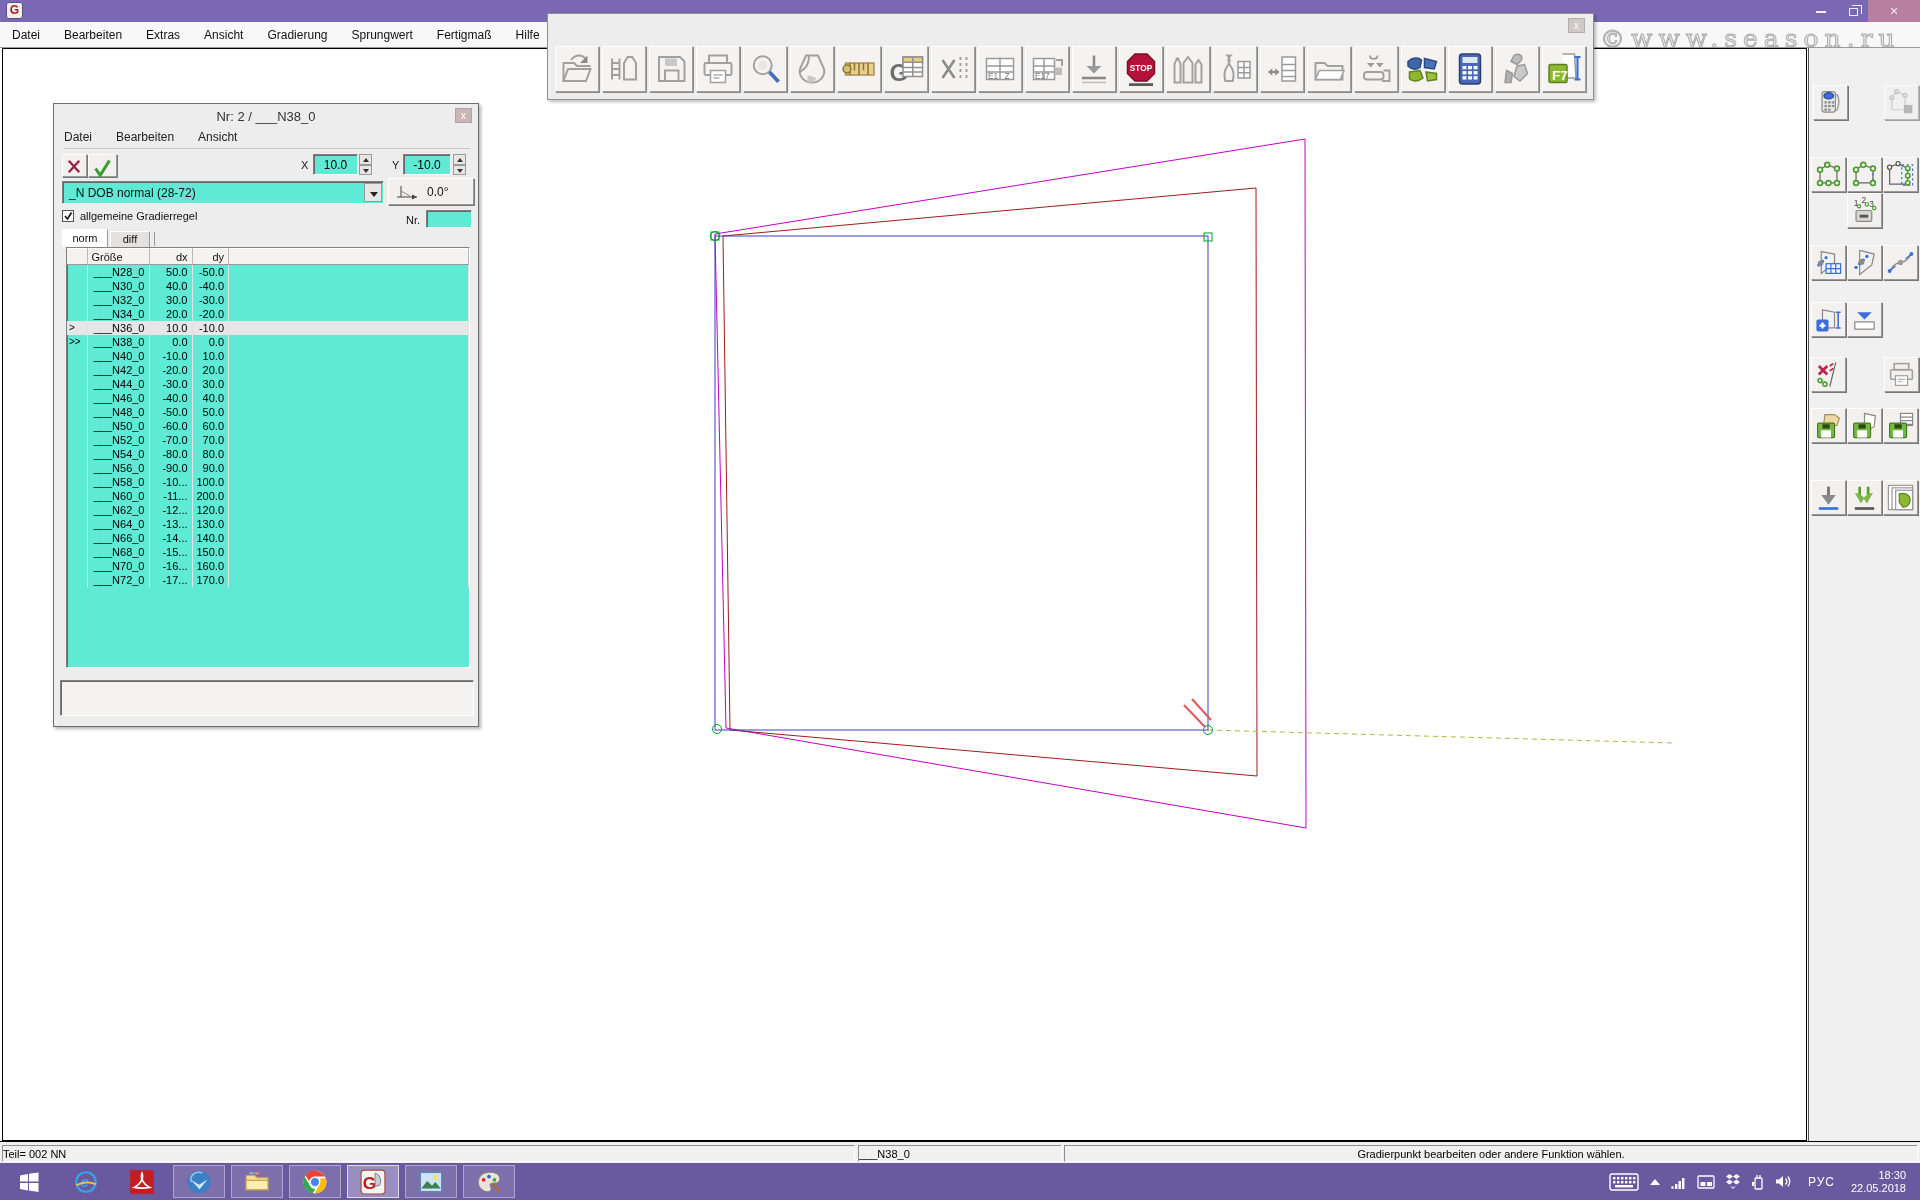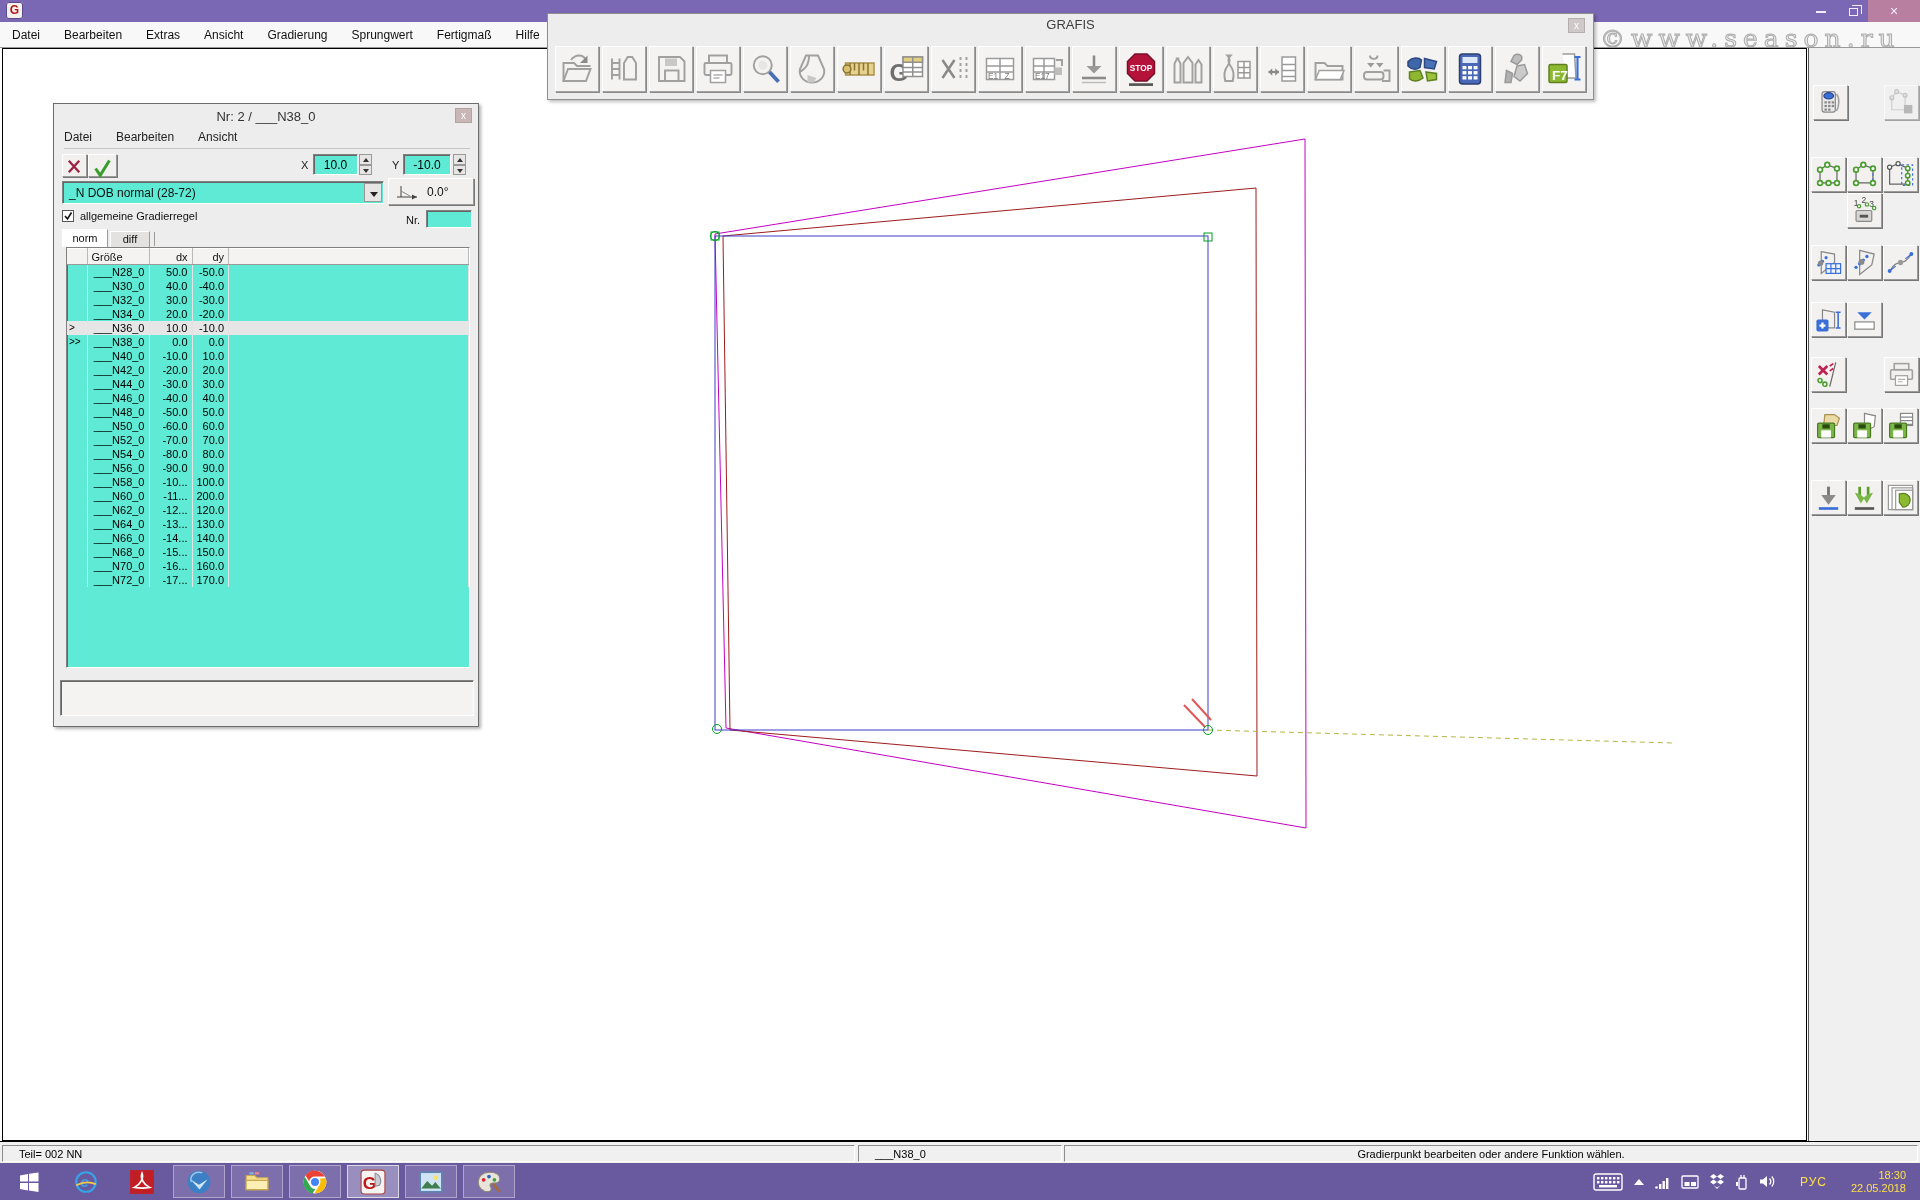--- a/index.html
+++ b/index.html
@@ -33,36 +33,36 @@
                -webkit-text-stroke:1px rgba(150,150,150,0.75); white-space:nowrap; }
 
   
   #sidebar { position:absolute; left:1808px; top:48px; width:112px; height:1093px; background:#f0f0f0; border-left:1px solid #555; z-index:2; }
   .sbtn { position:absolute; width:35px; height:35px; background:#f2f1f0; border:1px solid #9a9a9a;
           border-top-color:#fff; border-left-color:#fff; box-shadow:1px 1px 0 #777; padding:2px; }
   .sbtn svg { width:100%; height:100%; }
 
   
   #statusbar { position:absolute; left:0; top:1141px; width:1920px; height:22px; background:#f0f0f0; border-top:1px solid #000; z-index:2; }
-  .status-cell { position:absolute; top:3px; height:17px; font-size:11px; color:#000; line-height:15px; padding:1px 16px;
+  .status-cell { position:absolute; top:3px; height:17px; font-size:11px; color:#000; line-height:15px; padding:1px 0;
                  border:1px solid #aaa; border-top-color:#8d8d8d; border-left-color:#8d8d8d; border-bottom-color:#fff; border-right-color:#fff;
                  background:#f0f0f0; white-space:nowrap; overflow:hidden; }
   #status-part { left:2px; width:853px; }
   #status-size { left:858px; width:204px; }
   #status-msg  { left:1064px; width:854px;text-align:center; }
 
   
   #taskbar { position:absolute; left:0; top:1163px; width:1920px; height:37px; background:#695aa0; z-index:5; display:flex; align-items:center; }
   .tslot { height:33px; margin:0 3px; display:flex; align-items:center; justify-content:center; padding:0 12px; }
   .tslot.open { background:rgba(255,255,255,0.13); border:1px solid rgba(255,255,255,0.38); }
   .tslot.active { background:rgba(255,255,255,0.32); border:1px solid rgba(255,255,255,0.65); }
   .tslot svg { width:26px; height:26px; }
   #start-slot { padding:0 14px; }
   #start-slot svg { width:24px; height:24px; }
-  #tray { position:absolute; right:14px; top:0; height:37px; display:flex; align-items:center; gap:24px; color:#fde047; }
+  #tray { position:absolute; right:14px; top:0; height:37px; display:flex; align-items:center; gap:16px; color:#ffffff; }
   #tray svg { display:block; }
   #tray-lang { font-size:12px; letter-spacing:1px; }
   #tray-clock { text-align:right; font-size:11px; line-height:13px; }
 
   
   #grafis-win { position:absolute; left:547px; top:13px; width:1047px; height:87px; background:#ededed;
                 border:1px solid #8f8f8f; box-shadow:2px 2px 3px rgba(0,0,0,0.25); z-index:6; }
   #grafis-title { position:absolute; left:0; top:3px; width:100%; text-align:center; font-size:13px; color:#3c3c3c; }
   #grafis-close { position:absolute; right:8px; top:4px; width:17px; height:15px; background:#cfc9c9; color:#fff;
                   font-size:10px; text-align:center; line-height:14px; border:1px solid #b5aeae; }
@@ -462,21 +462,20 @@
         </span>
       <span id="tray-lang">РУС</span>
       <span id="tray-clock">
         <div>18:30</div>
         <div>22.05.2018</div>
       </span>
     </div>
   </div>
 
   <div id="grafis-win">
-    <div id="grafis-title">GRAFIS</div>
     <div id="grafis-close">x</div>
     <div id="grafis-icons">
         <div class="tbtn"><svg viewBox="0 0 24 24">
             <path fill="none" stroke="#a0a0a0" stroke-width="1.3" d="M3 20V8h7l2 2h9"></path>
             <path fill="none" stroke="#a0a0a0" stroke-width="1.3" d="M3 20l3-8h15l-3 8z"></path>
             <path fill="none" stroke="#a0a0a0" stroke-width="1.3" d="M8 6c3-4 8-4 10 0"></path>
             <path fill="#8a8a8a" d="M19 3v5h-5z"></path>
           </svg></div>
         <div class="tbtn"><svg viewBox="0 0 24 24">
             <path fill="none" stroke="#a0a0a0" stroke-width="1.3" d="M4 5v14M9 5v14M4 8h5M4 12h5M4 16h5"></path>

